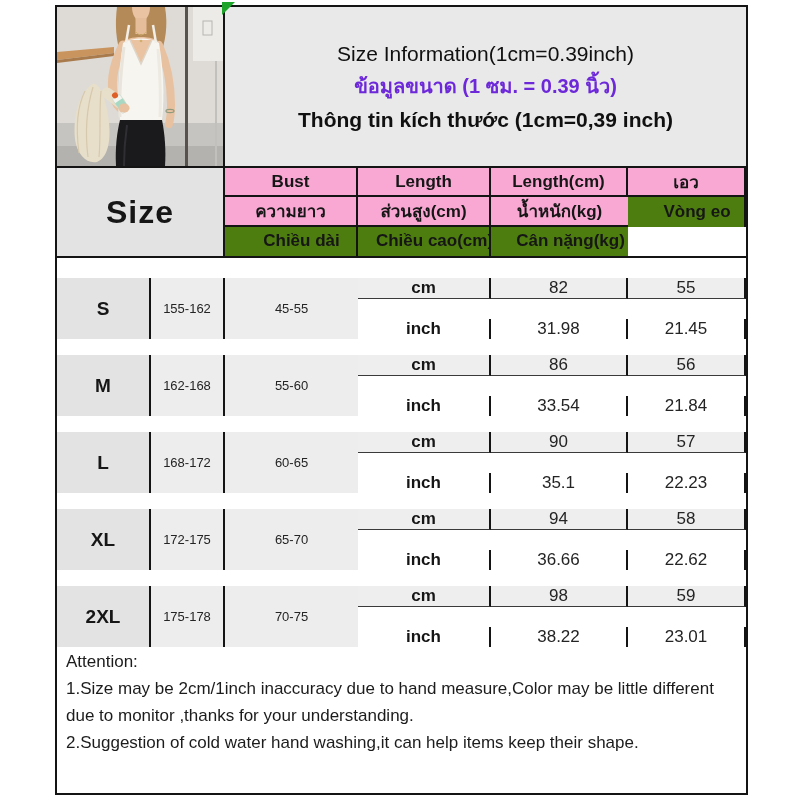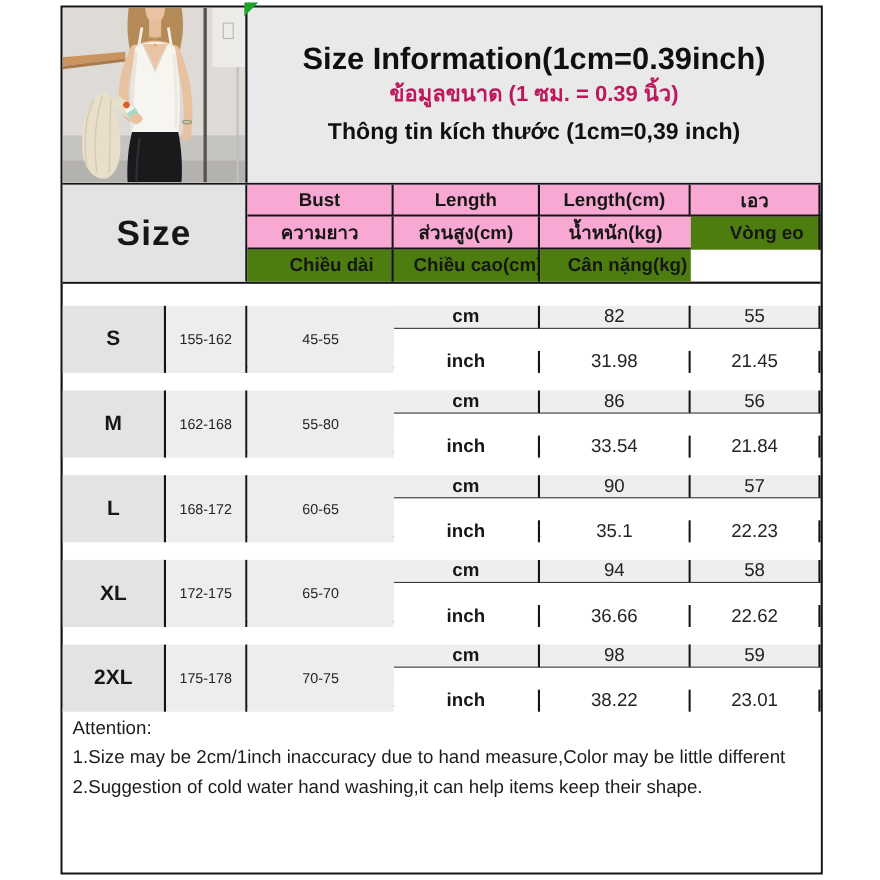--- a/index.html
+++ b/index.html
@@ -13,22 +13,22 @@
     border:2px solid #141414;box-sizing:border-box;background:#fff;
   }
   
   .top-row{display:flex;height:161px;border-bottom:2px solid #141414;box-sizing:border-box;}
   .photo-cell{width:168px;border-right:2px solid #141414;box-sizing:border-box;position:relative;overflow:hidden;background:#dedbd6;}
   .photo-cell svg{display:block;}
   .title-cell{
     flex:1;background:#e9e9e9;display:flex;flex-direction:column;
     justify-content:center;align-items:center;text-align:center;
   }
-  .title-l1{font-size:28px;font-weight:bold;line-height:33px;color:#101010;}
-  .title-l2{font-size:20px;font-weight:bold;line-height:33px;color:#be185d;}
+  .title-l1{font-size:21px;font-weight:normal;line-height:33px;color:#101010;}
+  .title-l2{font-size:20px;font-weight:bold;line-height:33px;color:#6d28d9;}
   .title-l3{font-size:21px;font-weight:bold;line-height:33px;color:#101010;}
   .corner-flag{position:absolute;left:165px;top:-5px;width:14px;height:14px;z-index:5;}
   
   .header-grid{
     display:grid;grid-template-columns:168px 133px 133px 137px 118px;
     grid-template-rows:1fr 1fr 1fr;height:90px;border-bottom:2px solid #141414;box-sizing:border-box;
   }
   .size-big{
     grid-row:1/4;grid-column:1;background:#e3e3e3;border-right:2px solid #141414;
     display:flex;align-items:center;justify-content:center;
@@ -158,21 +158,21 @@
     <div class="cell val-cell sub-inch">31.98</div>
     <div class="cell val-cell sub-inch">21.45</div>
   </div>
 
   <div class="group">
     <div class="cell size-cell">M</div>
     <div class="cell unit-cell sub-cm">cm</div>
     <div class="cell val-cell sub-cm">86</div>
     <div class="cell val-cell sub-cm">56</div>
     <div class="cell span2">162-168</div>
-    <div class="cell span2 last-col">55-80</div>
+    <div class="cell span2 last-col">55-60</div>
     <div class="cell unit-cell sub-inch">inch</div>
     <div class="cell val-cell sub-inch">33.54</div>
     <div class="cell val-cell sub-inch">21.84</div>
   </div>
 
   <div class="group">
     <div class="cell size-cell">L</div>
     <div class="cell unit-cell sub-cm">cm</div>
     <div class="cell val-cell sub-cm">90</div>
     <div class="cell val-cell sub-cm">57</div>
@@ -203,16 +203,17 @@
     <div class="cell span2">175-178</div>
     <div class="cell span2 last-col">70-75</div>
     <div class="cell unit-cell sub-inch">inch</div>
     <div class="cell val-cell sub-inch">38.22</div>
     <div class="cell val-cell sub-inch">23.01</div>
   </div>
 
   <div class="attention">
     <div>Attention:</div>
     <div>1.Size may be 2cm/1inch inaccuracy due to hand measure,Color may be little different</div>
+    <div>due to monitor ,thanks for your understanding.</div>
     <div>2.Suggestion of cold water hand washing,it can help items keep their shape.</div>
   </div>
 
 </div>
 
 </body></html>

